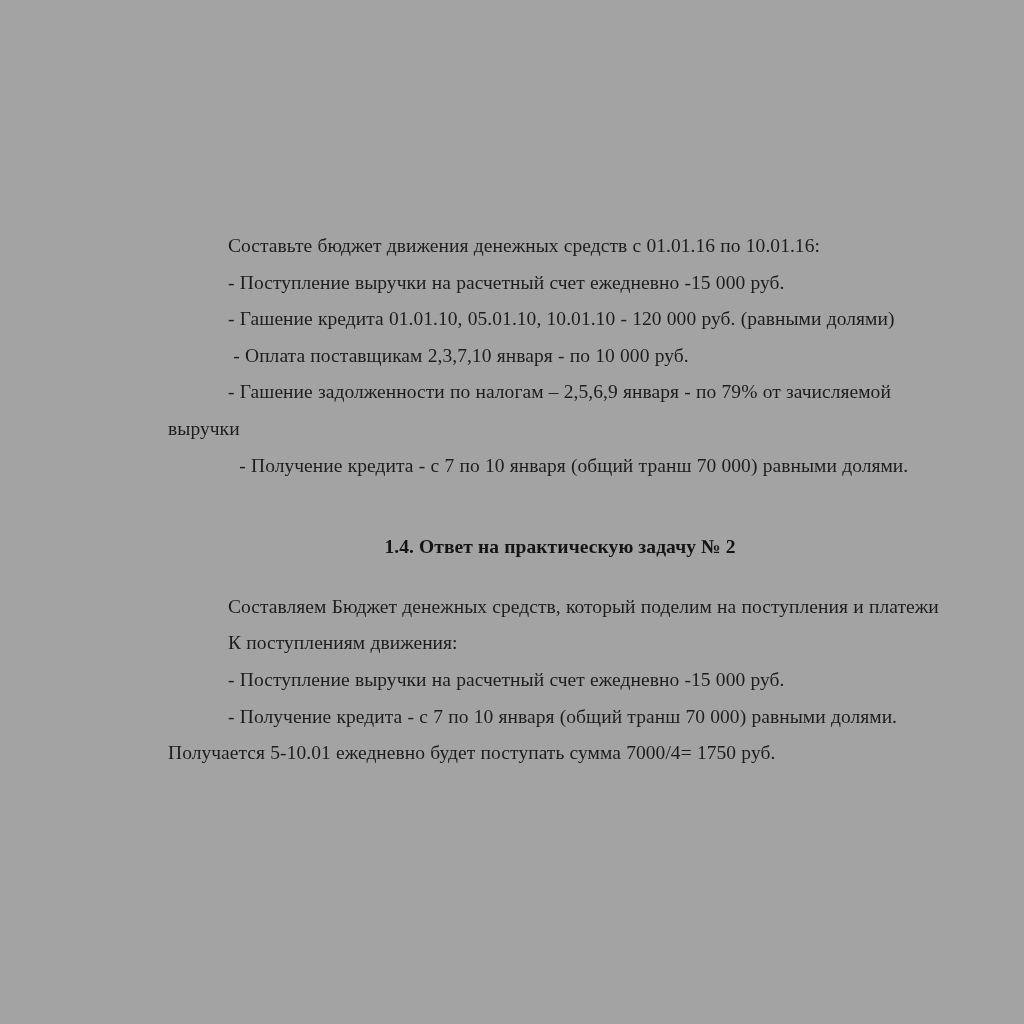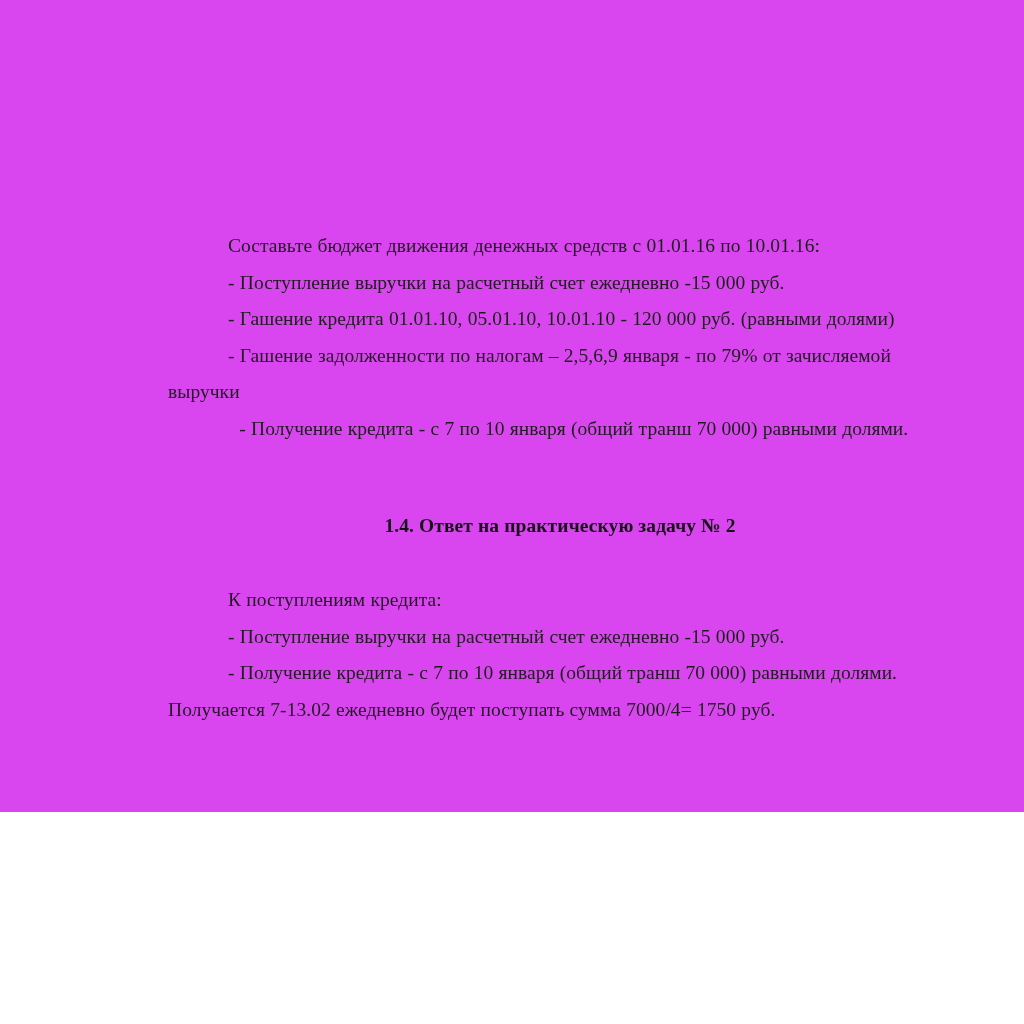--- a/index.html
+++ b/index.html
@@ -13,22 +13,22 @@
     height: 1024px;
     background: #ffffff;
     font-family: "Liberation Serif", "DejaVu Serif", serif;
     color: #1d1d1d;
     overflow: hidden;
   }
 
   #page {
     position: relative;
     width: 1024px;
-    height: 812px;
-    background: #d946ef;
+    height: 1024px;
+    background: #a3a3a3;
     box-sizing: border-box;
   }
 
   
   .doc-body {
     position: absolute;
     left: 168px;
     top: 228px;
     width: 784px;
   }
@@ -49,21 +49,21 @@
   .para.indent {
     text-indent: 60px;
   }
 
   .para.indent-wide {
     text-indent: 66px;
   }
 
   
   .heading {
-    margin: 16px;
+    margin: 1px;
     font-size: 19.5px;
     line-height: 36.6px;
     font-weight: bold;
     text-align: center;
     color: #141414;
     letter-spacing: 0.1px;
   }
 
   .spacer-before-heading {
     height: 44px;
@@ -79,35 +79,37 @@
 <div id="page">
 
   <div class="doc-body">
 
     <p class="para indent">Составьте бюджет движения денежных средств с 01.01.16 по 10.01.16:</p>
 
     <p class="para indent">- Поступление выручки на расчетный счет ежедневно -15 000 руб.</p>
 
     <p class="para indent">- Гашение кредита 01.01.10, 05.01.10, 10.01.10 - 120 000 руб. (равными долями)</p>
 
+    <p class="para indent"> - Оплата поставщикам 2,3,7,10 января - по 10 000 руб.</p>
 
     <p class="para indent">- Гашение задолженности по налогам – 2,5,6,9 января - по 79% от зачисляемой выручки</p>
 
     <p class="para indent-wide"> - Получение кредита - с 7 по 10 января (общий транш 70 000) равными долями.</p>
 
     <div class="spacer-before-heading"></div>
 
     <h2 class="heading">1.4. Ответ на практическую задачу № 2</h2>
 
     <div class="spacer-after-heading"></div>
 
+    <p class="para indent">Составляем Бюджет денежных средств, который поделим на поступления и платежи</p>
 
-    <p class="para indent">К поступлениям кредита:</p>
+    <p class="para indent">К поступлениям движения:</p>
 
     <p class="para indent">- Поступление выручки на расчетный счет ежедневно -15 000 руб.</p>
 
     <p class="para indent">- Получение кредита - с 7 по 10 января (общий транш 70 000) равными долями.</p>
 
-    <p class="para">Получается 7-13.02 ежедневно будет поступать сумма 7000/4= 1750 руб.</p>
+    <p class="para">Получается 5-10.01 ежедневно будет поступать сумма 7000/4= 1750 руб.</p>
 
   </div>
 
 </div>
 
 </body></html>

